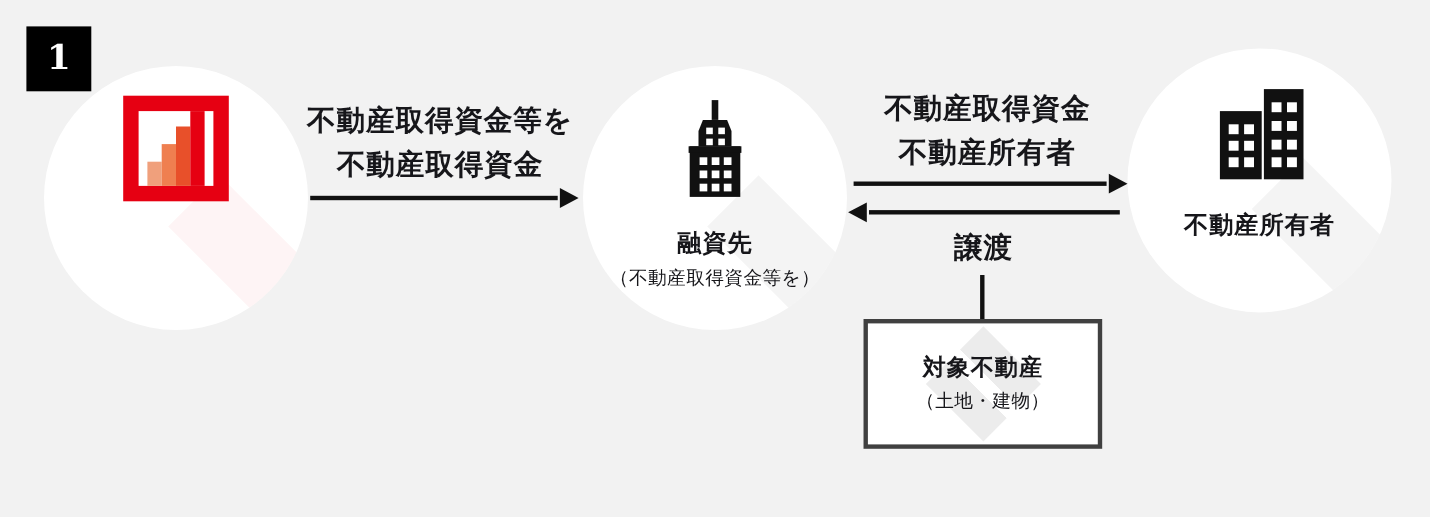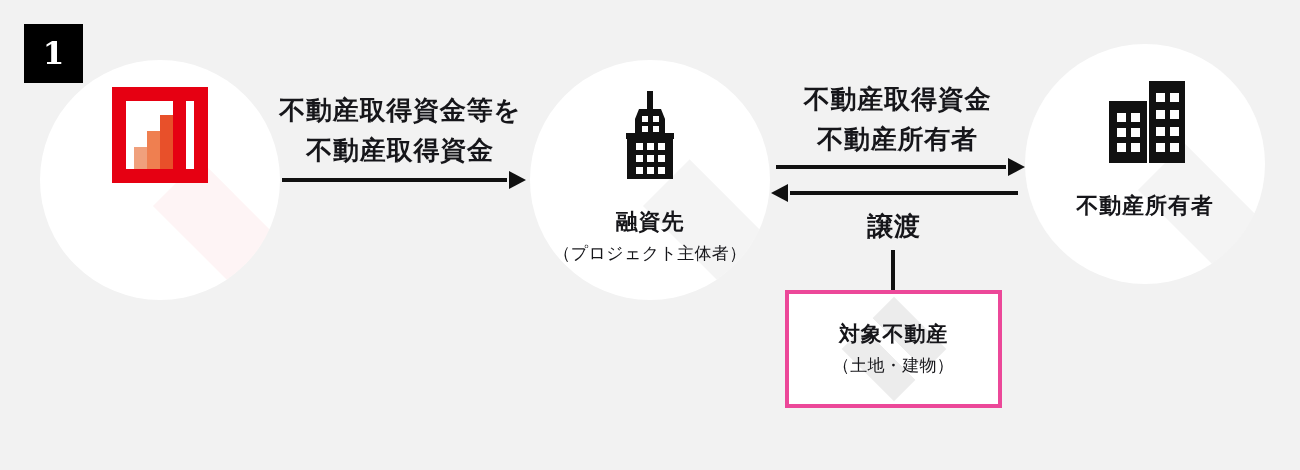--- a/index.html
+++ b/index.html
@@ -182,21 +182,21 @@
   }
 
   
   #property-box {
     position: absolute;
     left: 785px;
     top: 290px;
     width: 217px;
     height: 118px;
     background: #ffffff;
-    border: 4px solid #ec4899;
+    border: 4px solid #404040;
     box-sizing: border-box;
     overflow: hidden;
   }
   #property-box .watermark {
     position: absolute;
     left: 50%;
     top: 50%;
     width: 74px;
     height: 74px;
     transform: translate(-50%, -50%) rotate(45deg);
@@ -278,21 +278,21 @@
           <rect x="45" y="68" width="7" height="7"></rect>
           <rect x="56" y="68" width="7" height="7"></rect>
           <rect x="34" y="80" width="7" height="7"></rect>
           <rect x="45" y="80" width="7" height="7"></rect>
           <rect x="56" y="80" width="7" height="7"></rect>
         </g>
       </svg>
     </div>
     <div class="caption">
       <div class="title">融資先</div>
-      <div class="sub">（プロジェクト主体者）</div>
+      <div class="sub">（不動産取得資金等を）</div>
     </div>
   </div>
 
   <div class="node" id="node-owner">
     <div class="disc">
       <div class="shadow"></div>
     </div>
     <div class="art">
       <svg width="100" height="96" viewBox="0 0 100 96">
         <g fill="#111111">

